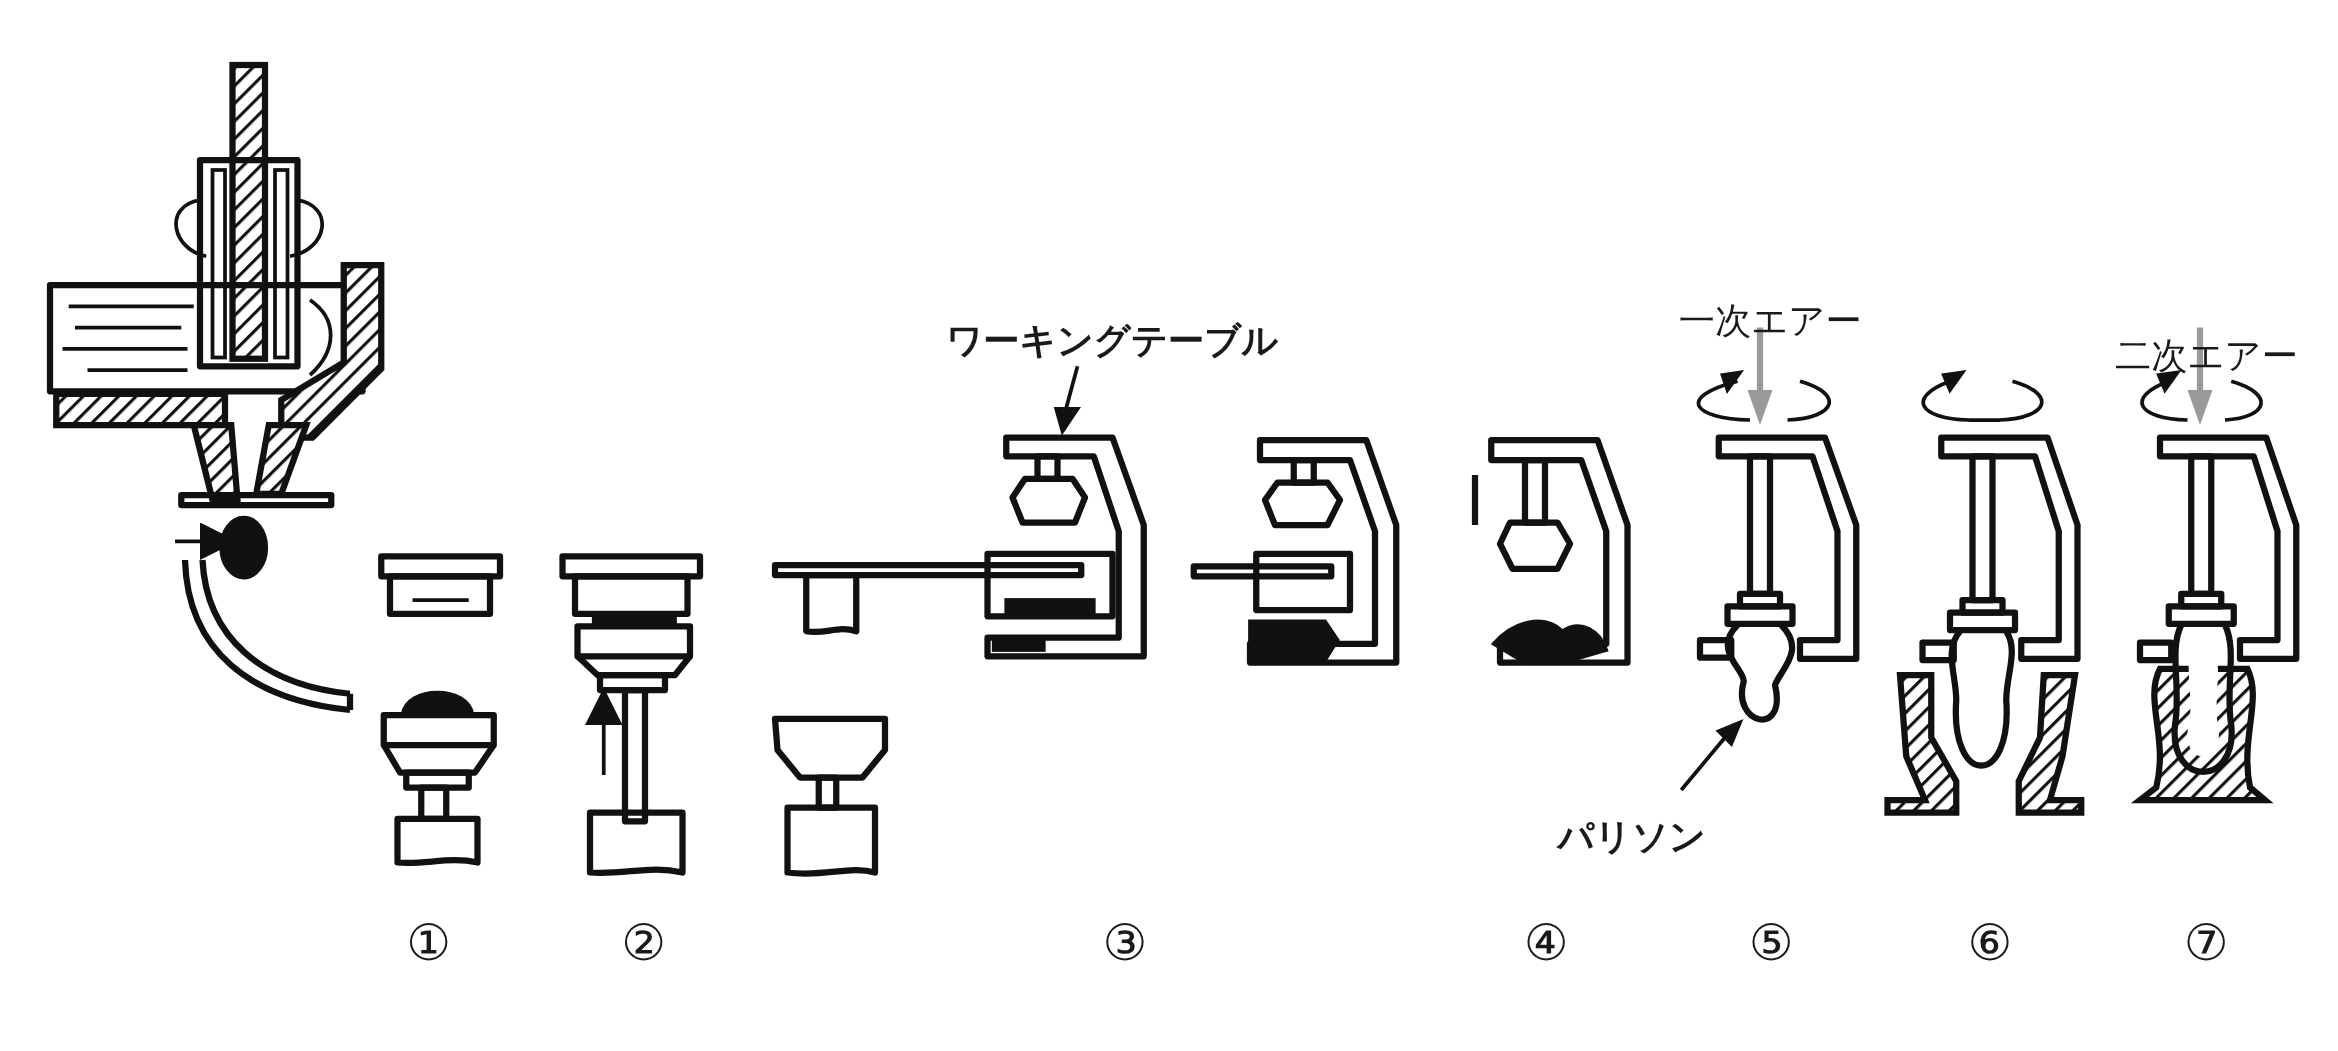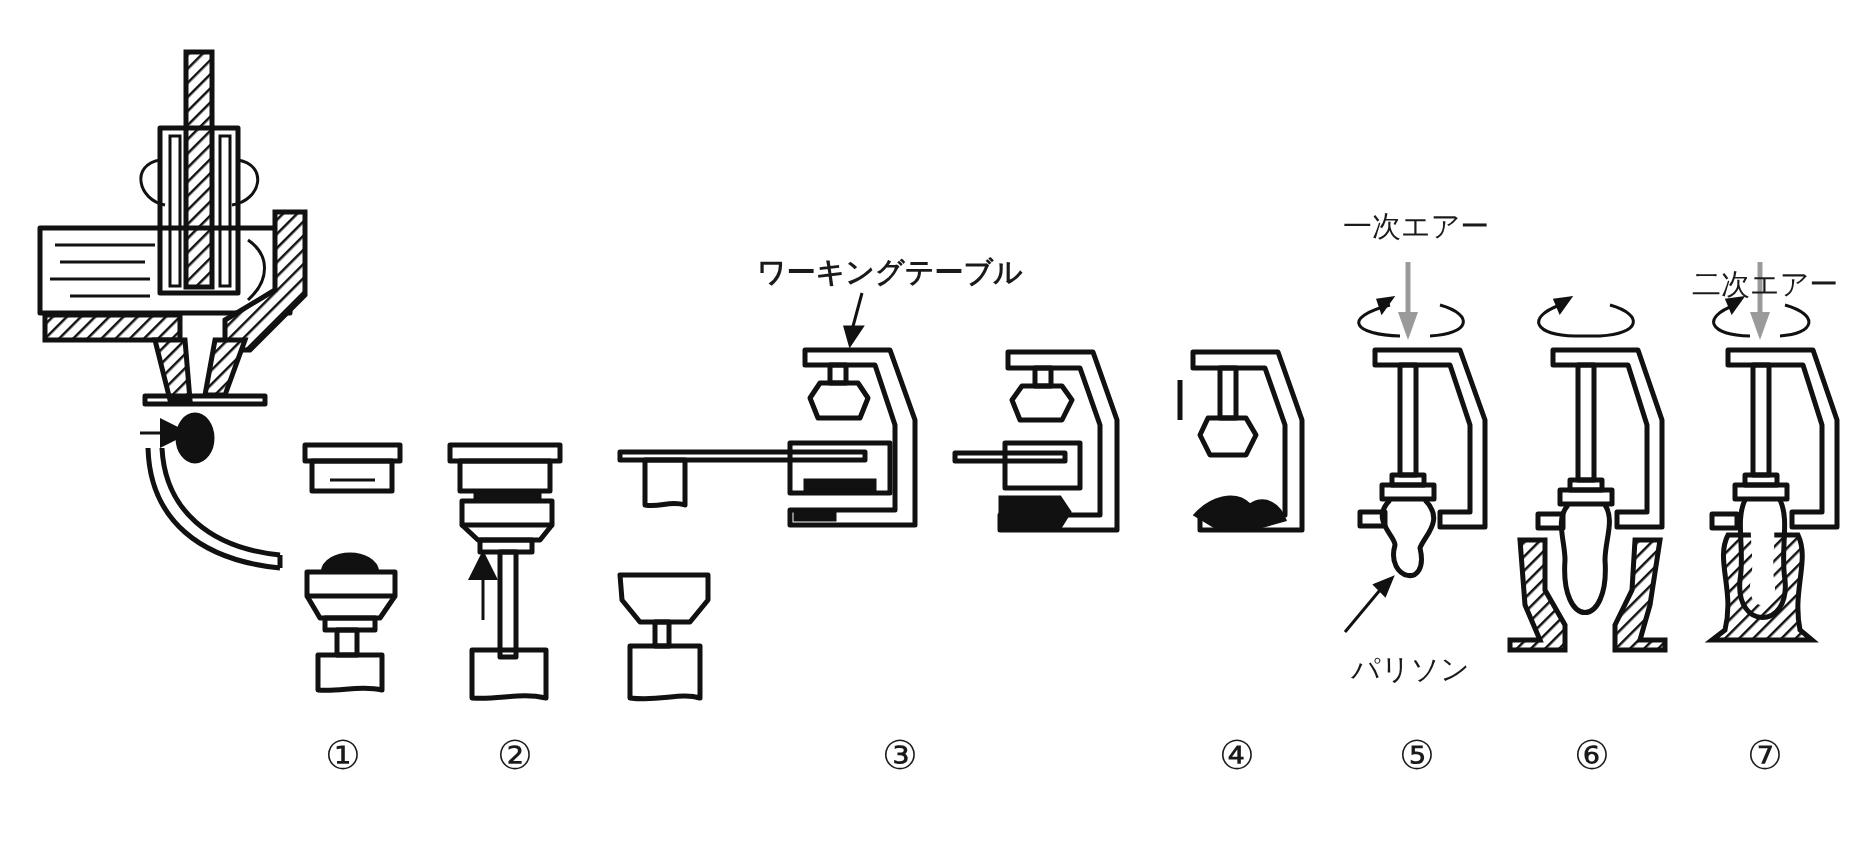--- a/index.html
+++ b/index.html
@@ -171,23 +171,23 @@
 
   <g>
     <line class="ink-thin" x1="862" y1="293" x2="852" y2="330"></line>
     <path class="solid" d="M845,327 L862,327 L850,345 Z"></path>
     <line class="ink-thin" x1="1345" y1="632" x2="1380" y2="590"></line>
     <path class="solid" d="M1375,585 L1392,578 L1385,595 Z"></path>
   </g>
 </svg>
 
 <div class="label" style="left:757px; top:258px;font-weight:bold;">ワーキングテーブル</div>
-<div class="label" style="left:1343px; top:212px;text-align:right;">一次エアー</div>
+<div class="label" style="left:1343px; top:242px;text-align:right;">一次エアー</div>
 <div class="label" style="left:1692px; top:228px;margin-top:42px;">二次エアー</div>
-<div class="label" style="left:1351px; top:655px;">パリソン</div>
+<div class="label" style="left:1246px; top:655px;font-weight:bold;">パリソン</div>
 
 <div class="stepnum" style="left:343px; top:735px;">①</div>
 <div class="stepnum" style="left:515px; top:735px;">②</div>
 <div class="stepnum" style="left:900px; top:735px;">③</div>
 <div class="stepnum" style="left:1237px; top:735px;">④</div>
 <div class="stepnum" style="left:1417px; top:735px;">⑤</div>
 <div class="stepnum" style="left:1592px; top:735px;">⑥</div>
 <div class="stepnum" style="left:1765px; top:735px;">⑦</div>
 
 </body></html>

